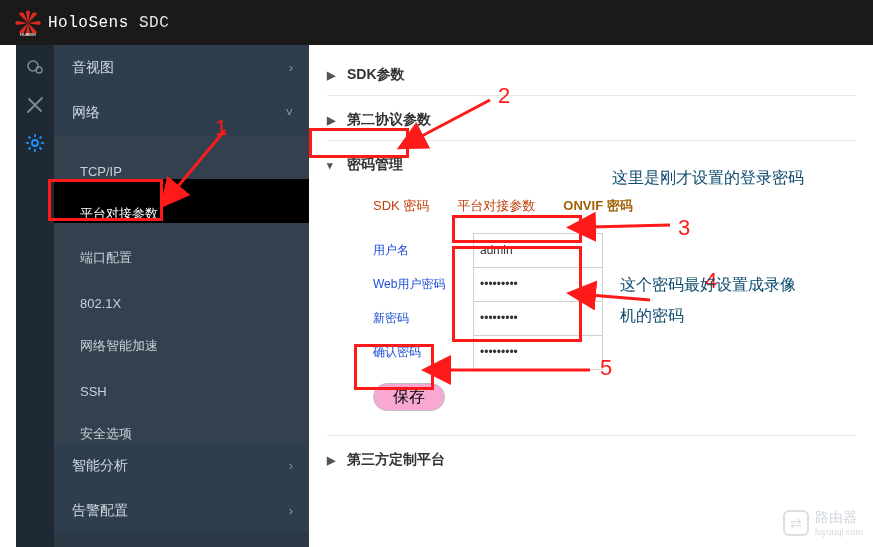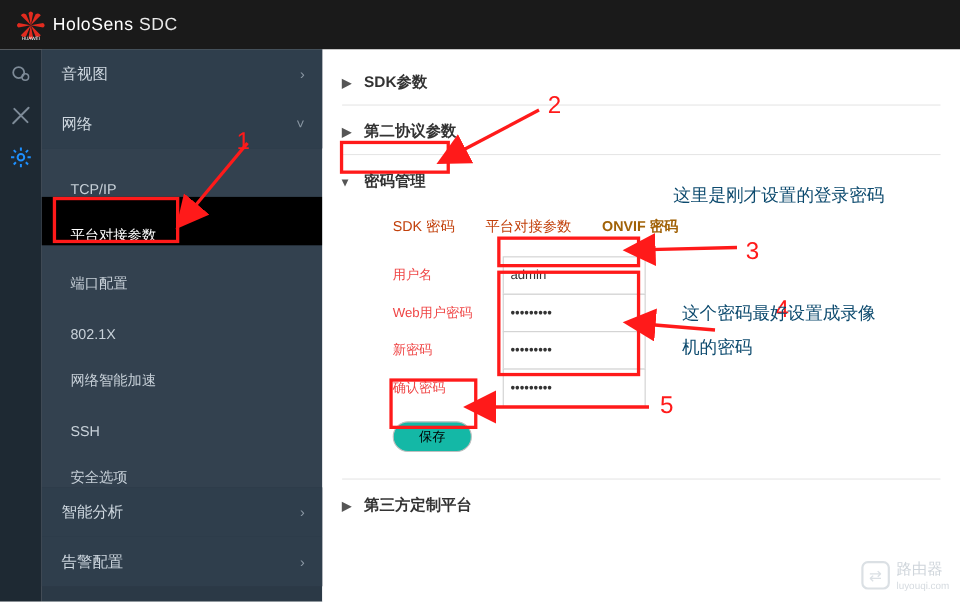--- a/index.html
+++ b/index.html
@@ -1,45 +1,45 @@
 <!DOCTYPE html>
 <html><head>
 <meta charset="utf-8">
 <style>
   * { box-sizing: border-box; margin: 0; padding: 0; }
   html, body { width: 873px; height: 547px; font-family: "Microsoft YaHei", Arial, sans-serif; font-size: 13px; overflow: hidden; background: #fff; }
   .app { display: flex; flex-direction: column; width: 100%; height: 100%; position: relative; }
   .topbar { height: 45px; background: #1a1a1a; display: flex; align-items: center; padding-left: 14px; }
   .logo-wrap { display: flex; align-items: center; gap: 6px; }
   .huawei-logo { width: 28px; height: 28px; }
-  .brand { color: #fff; font-size: 16px; letter-spacing: 0.5px; }
+  .brand { color: #fff; font-size: 16px; letter-spacing: 0.5px; font-family: Liberation Mono, monospace; }
   .brand .thin { font-weight: 300; opacity: 0.9; }
-  .body { flex: 1; display: flex; }
+  .body { flex: 1; display: flex; padding-left: 16px; }
   .iconcol { width: 38px; background: #1e2933; display: flex; flex-direction: column; align-items: center; padding-top: 12px; gap: 18px; }
   .iconcol .ic { width: 20px; height: 20px; display: flex; align-items: center; justify-content: center; color: #7d8a97; }
   .iconcol .ic.active { color: #1e90ff; }
   .sidebar { width: 255px; background: #2b3946; color: #cfd8e0; display: flex; flex-direction: column; }
   .nav-group { height: 45px; display: flex; align-items: center; padding: 0 18px; background: #2f3e4c; font-size: 14px; cursor: pointer; position: relative; }
   .nav-group .chev { position: absolute; right: 16px; color: #8a97a3; font-size: 13px; }
   .subnav { background: #33414f; }
   .subnav .item { height: 44px; display: flex; align-items: flex-end; padding-left: 26px; font-size: 13px; color: #c7d0d8; cursor: pointer; }
   .subnav .item.active { background: #000; color: #fff; }
   .main { flex: 1; background: #fff; padding: 12px 18px 0 18px; color: #333; overflow: hidden; }
   .section-row { height: 36px; display: flex; align-items: center; font-size: 14px; font-weight: 600; cursor: pointer; }
   .section-row .tri { width: 14px; display: inline-block; color: #555; font-size: 11px; margin-right: 6px; }
   .sep { height: 1px; background: #e6e6e6; margin: 2px 0 6px 0; }
   .panel { padding: 4px 0 10px 30px; }
   .tabs { display: flex; gap: 28px; font-size: 13px; margin: 10px 0 14px 16px; }
   .tabs .tab { color: #c2410c; cursor: pointer; padding-bottom: 4px; }
   .tabs .tab.active { color: #a16207; font-weight: 600; }
   .form { margin-left: 16px; }
   .form .row { display: flex; align-items: center; height: 34px; }
-  .form .row label { width: 100px; color: #ef4444; font-size: 12px; }
+  .form .row label { width: 100px; color: #1d4ed8; font-size: 12px; }
   .form .row input { width: 130px; height: 35px; border: 1px solid #d0d0d0; padding: 0 6px; font-size: 12px; color: #333; outline: none; }
-  .btn { width: 72px; height: 28px; border: 1px solid #bfbfbf; border-radius: 14px; background: #14b8a6; font-size: 12px; cursor: pointer; margin: 14px 0 0 16px; }
+  .btn { width: 72px; height: 28px; border: 1px solid #bfbfbf; border-radius: 14px; background: #f9a8d4; font-size: 16px; cursor: pointer; margin: 14px 0 0 16px; }
   
   .anno { position: absolute; pointer-events: none; }
   .num { color: #ff1a1a; font-size: 22px; font-weight: 400; font-family: Arial; }
   .note { color: #0c4a6e; font-size: 16px; font-weight: 400; }
   .redbox { position: absolute; border: 3px solid #ff1a1a; pointer-events: none; }
   .arrow-svg { position: absolute; pointer-events: none; }
   .watermark { position: absolute; right: 10px; bottom: 10px; display: flex; align-items: center; gap: 6px; color: #bfc7cf; opacity: 0.75; font-size: 14px; }
   .watermark .sub { font-size: 9px; display: block; color: #c7ced5; }
   .wm-icon { width: 26px; height: 26px; border: 2px solid #cfd6dc; border-radius: 6px; display:flex; align-items:center; justify-content:center; color:#cfd6dc; font-size:14px;}
 </style>

